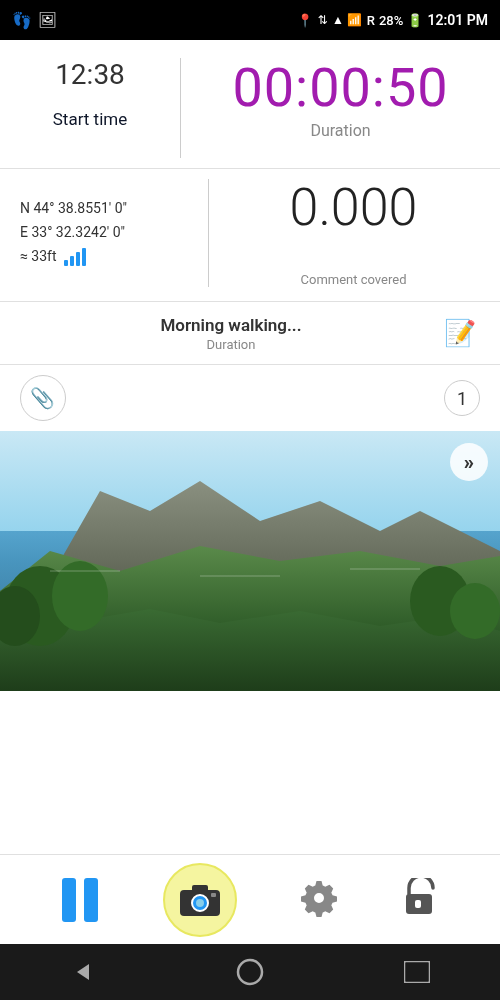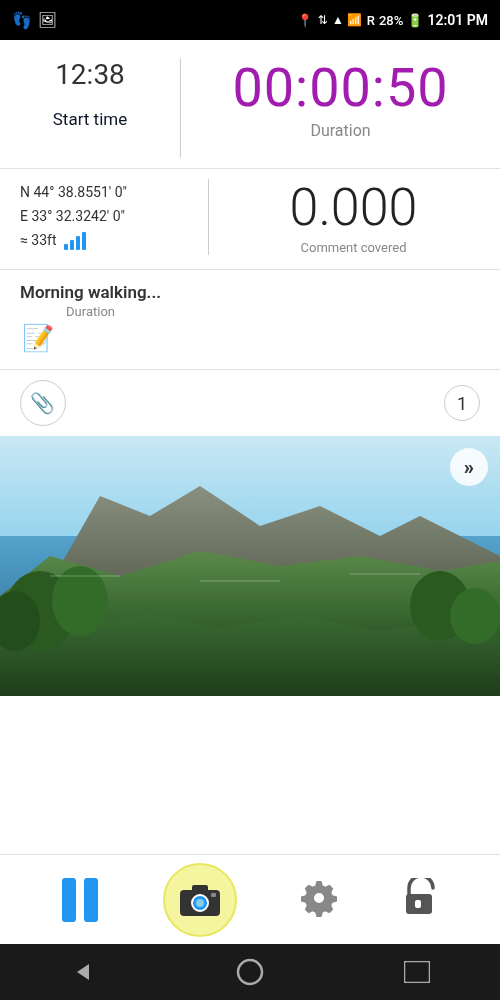--- a/index.html
+++ b/index.html
@@ -119,20 +119,21 @@
       width: 1px;
       background: #ccc;
       align-self: stretch;
       margin: 0 18px;
     }
     .distance-col {
       flex: 1;
       display: flex;
       flex-direction: column;
       align-items: center;
+      gap: 32px;
     }
 
     
     .signal-bars {
       display: inline-flex;
       align-items: flex-end;
       gap: 2px;
       margin-left: 4px;
       vertical-align: middle;
     }
@@ -140,23 +141,22 @@
       display: inline-block;
       background: #2196F3;
       border-radius: 1px;
     }
 
     
     .comment-section {
       padding: 12px 20px;
       border-bottom: 1px solid #e0e0e0;
       display: flex;
-      align-items: flex-start;
+      align-items: flex-end;
       position: relative;
-      flex-direction: column;
     }
     .comment-text {
       flex: 1;
       font-size: 17px;
       font-weight: 600;
       color: #333;
       text-align: center;
     }
     .comment-label {
       font-size: 13px;

